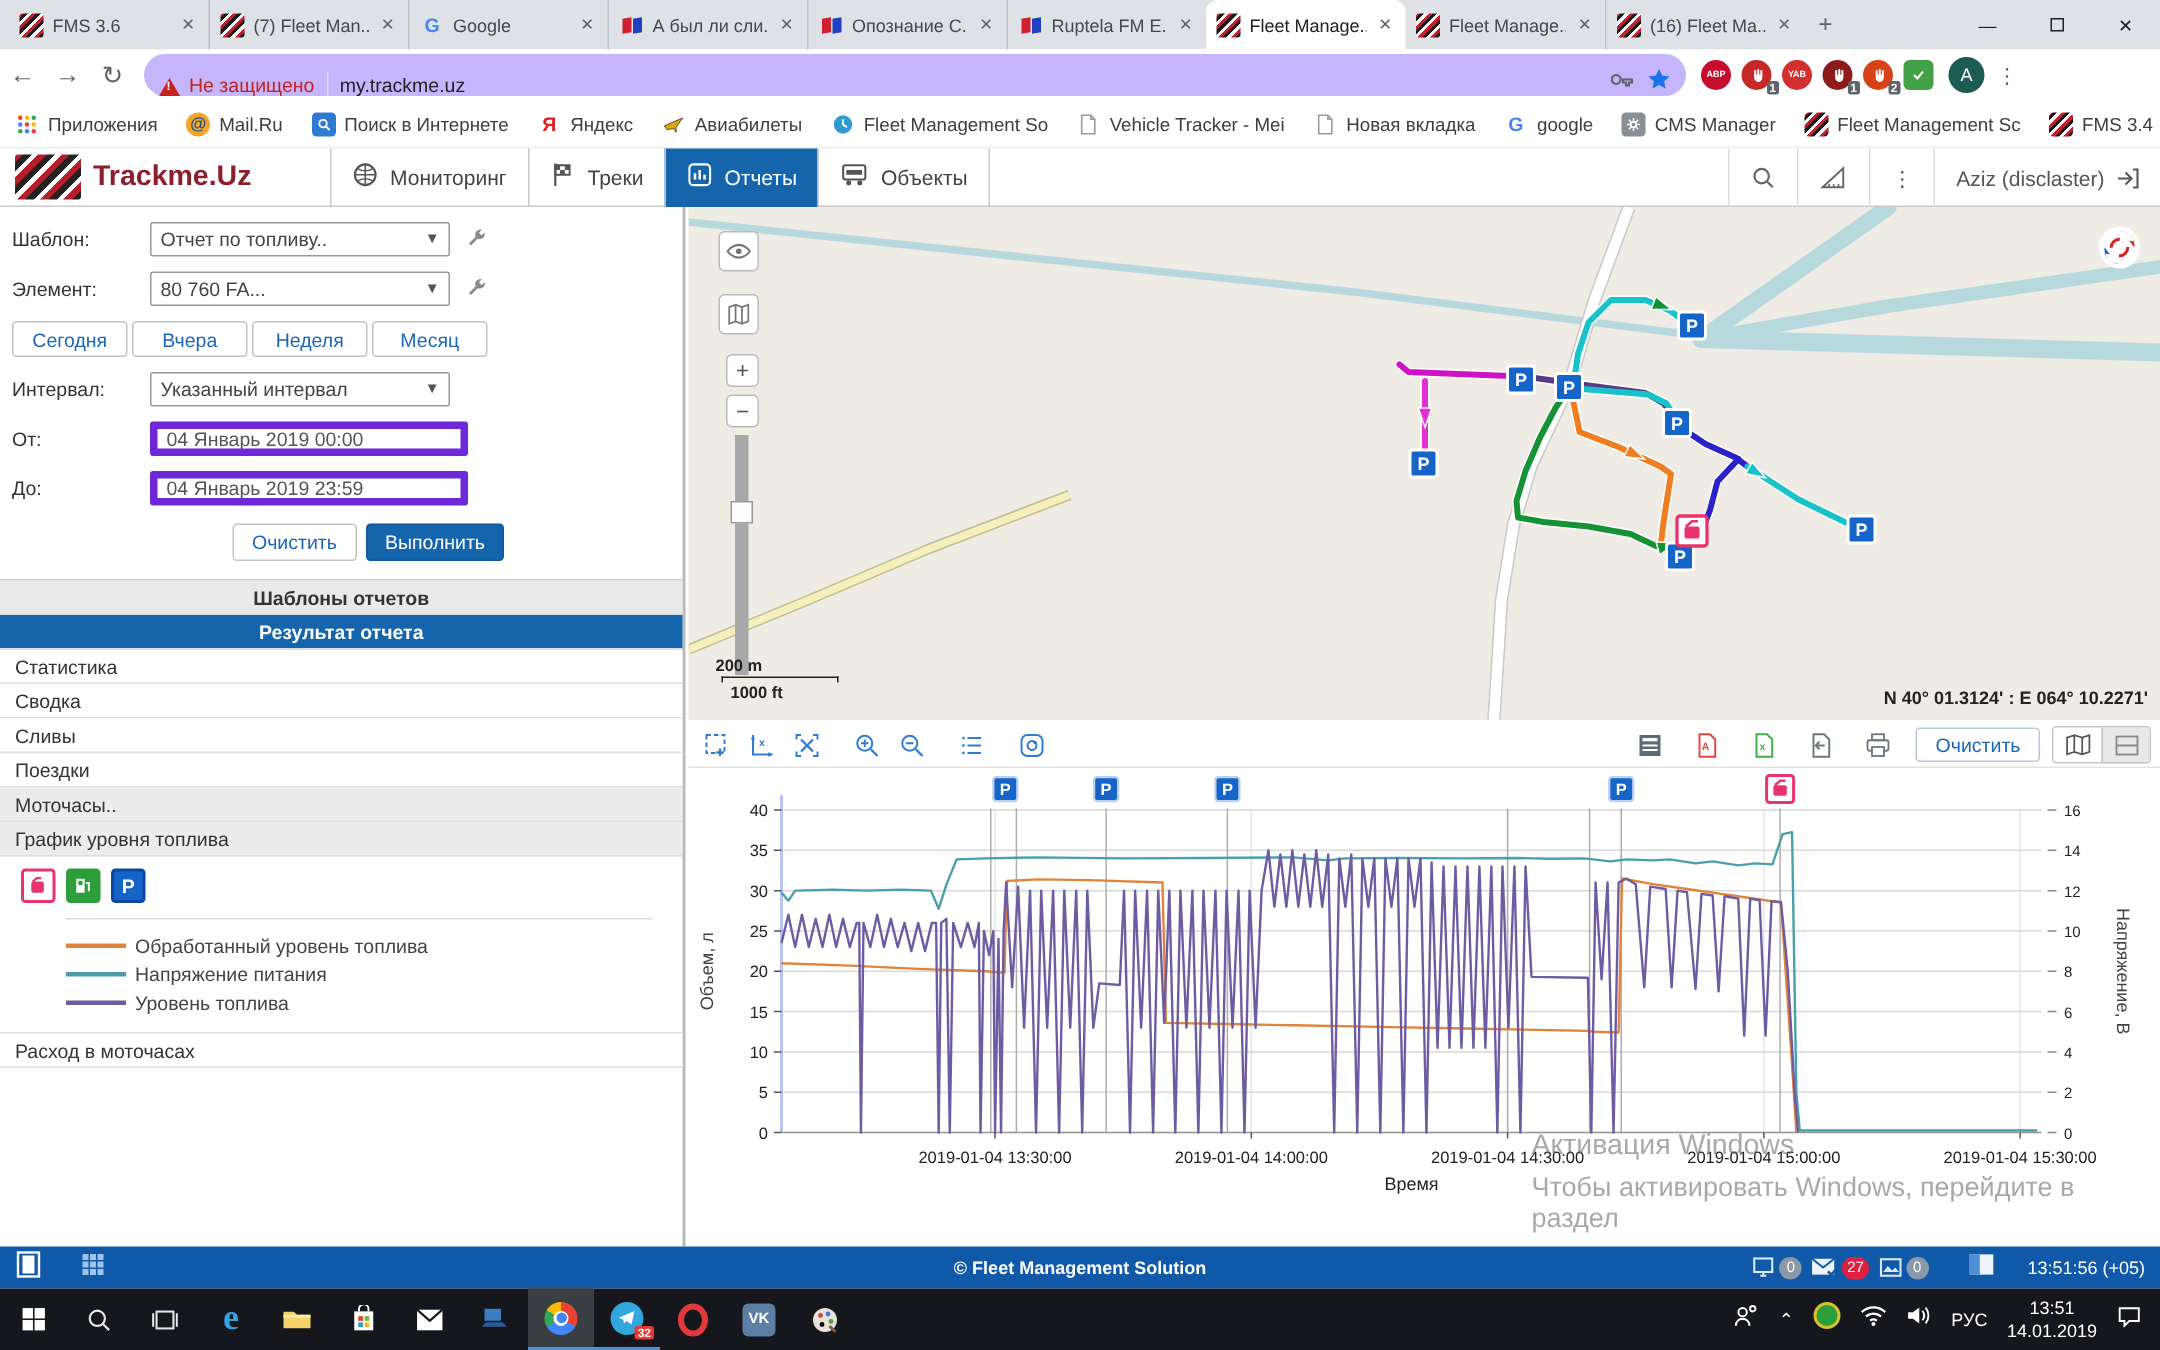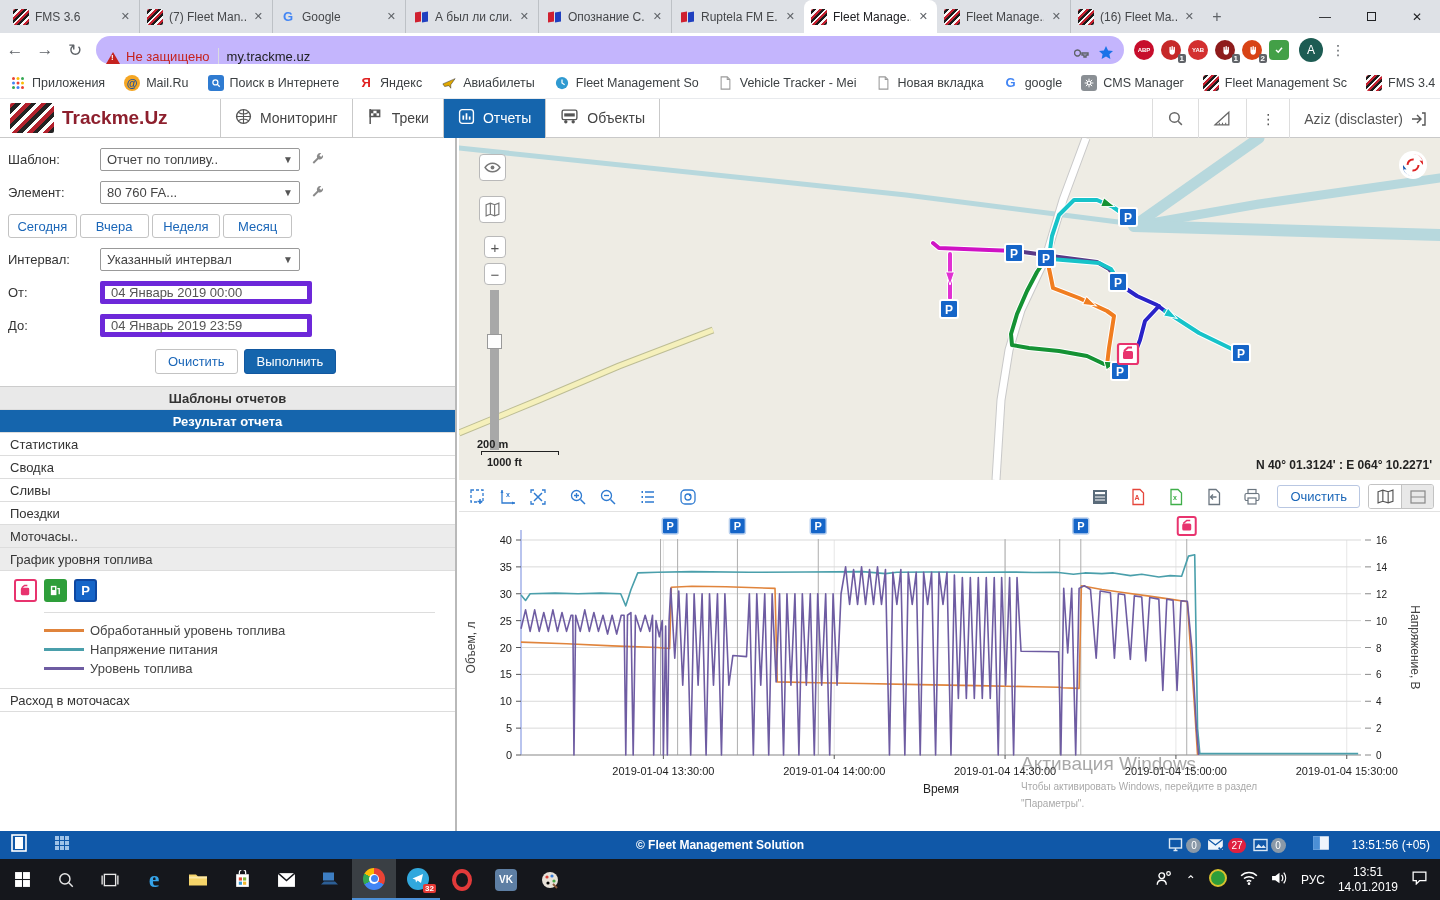--- a/index.html
+++ b/index.html
@@ -53,21 +53,21 @@
   .nav-item.active{background:#1565ad;color:#fff;}
   .hdr-right{position:absolute;right:0;top:0;height:39px;display:flex;align-items:center;}
   .hdr-btn{height:39px;display:flex;align-items:center;justify-content:center;padding:0 14px;border-left:1px solid #ddd;color:#555;font-size:14px;}
   
   .sidebar{position:absolute;left:0;top:138px;width:457px;height:693px;background:#fff;border-right:2px solid #b9b9b9;font-size:13px;color:#333;}
   .form-row{display:flex;align-items:center;margin:9px 0 0 8px;height:24px;}
   .form-label{width:92px;}
   .selbox{width:200px;height:23px;border:1px solid #999;border-radius:2px;display:flex;align-items:center;padding:0 6px;color:#444;background:#fff;}
   .selbox .car{margin-left:auto;color:#555;font-size:10px;}
   .wrench{margin-left:10px;display:inline-flex;}
-  .qbtns{display:flex;gap:3px;margin:10px 0 0 8px;width:284px;}
+  .qbtns{display:flex;gap:3px;margin:10px 0 0 8px;width:317px;}
   .qbtn{flex:1;height:24px;border:1px solid #c3c3c3;border-radius:3px;background:#fff;color:#1a66b8;display:flex;align-items:center;justify-content:center;font-size:13px;}
   .inputbox{width:212px;height:23px;border:5px solid #6d28d9;border-radius:2px;display:flex;align-items:center;padding:0 6px;color:#555;background:#fff;}
   .form-actions{display:flex;gap:6px;margin:12px 0 0 155px;}
   .btn-clear{height:25px;padding:0 12px;border:1px solid #c3c3c3;border-radius:3px;background:#fff;color:#1a66b8;display:flex;align-items:center;font-size:13px;}
   .btn-run{height:25px;padding:0 12px;border:1px solid #1258a0;border-radius:3px;background:#1565ad;color:#fff;display:flex;align-items:center;font-size:13px;}
   .menu{margin-top:12px;border-top:1px solid #ccc;}
   .menu-item{height:23px;display:flex;align-items:center;padding:0 10px;border-bottom:1px solid #ddd;background:#fff;}
   .menu-item.header{background:#e9e9e9;font-weight:bold;justify-content:center;}
   .menu-item.selected{background:#1565ad;color:#fff;font-weight:bold;justify-content:center;}
   .menu-item.gray{background:#ececec;}
@@ -87,21 +87,21 @@
   .chart-toolbar{position:absolute;left:0;top:344px;width:981px;height:30px;background:#fff;border-bottom:1px solid #e2e2e2;display:flex;align-items:center;padding:0 6px;}
   .ct-ic{width:26px;height:24px;display:flex;align-items:center;justify-content:center;margin-right:4px;}
   .ct-right{margin-left:auto;display:flex;align-items:center;gap:8px;}
   .btn-clear2{height:23px;padding:0 12px;border:1px solid #b9c7e2;border-radius:3px;background:#fff;color:#1a66b8;display:flex;align-items:center;font-size:13px;}
   .toggle-group{display:flex;border:1px solid #c3c3c3;border-radius:3px;overflow:hidden;}
   .tg-btn{width:32px;height:23px;display:flex;align-items:center;justify-content:center;background:#fff;}
   .tg-btn.off{background:#e8e8e8;border-left:1px solid #c3c3c3;}
   .chart-area{position:absolute;left:0;top:375px;width:981px;height:318px;background:#fff;}
   .watermark{position:absolute;left:562px;top:240px;color:rgba(110,110,110,.6);pointer-events:none;}
   .wm1{font-size:19px;}
-  .wm2{font-size:10px;margin-top:6px;}
+  .wm2{font-size:18px;margin-top:6px;}
   
   .app-footer{position:absolute;left:0;top:831px;width:1440px;height:28px;background:#1058a8;display:flex;align-items:center;color:#fff;}
   .ft-center{position:absolute;left:0;width:100%;text-align:center;font-size:12px;font-weight:bold;}
   .ft-ic{display:flex;align-items:center;margin-right:6px;position:relative;}
   .ft-badge{min-width:15px;height:15px;border-radius:8px;background:#8a99a8;color:#fff;font-size:10px;display:flex;align-items:center;justify-content:center;padding:0 3px;margin-left:2px;}
   .ft-badge.red{background:#e02040;}
   .ft-time{font-size:12px;margin:0 10px 0 14px;}
   
   .taskbar{position:absolute;left:0;top:859px;width:1440px;height:41px;background:#15171c;display:flex;align-items:center;}
   .tb-slot{width:44px;height:41px;display:flex;align-items:center;justify-content:center;position:relative;}

